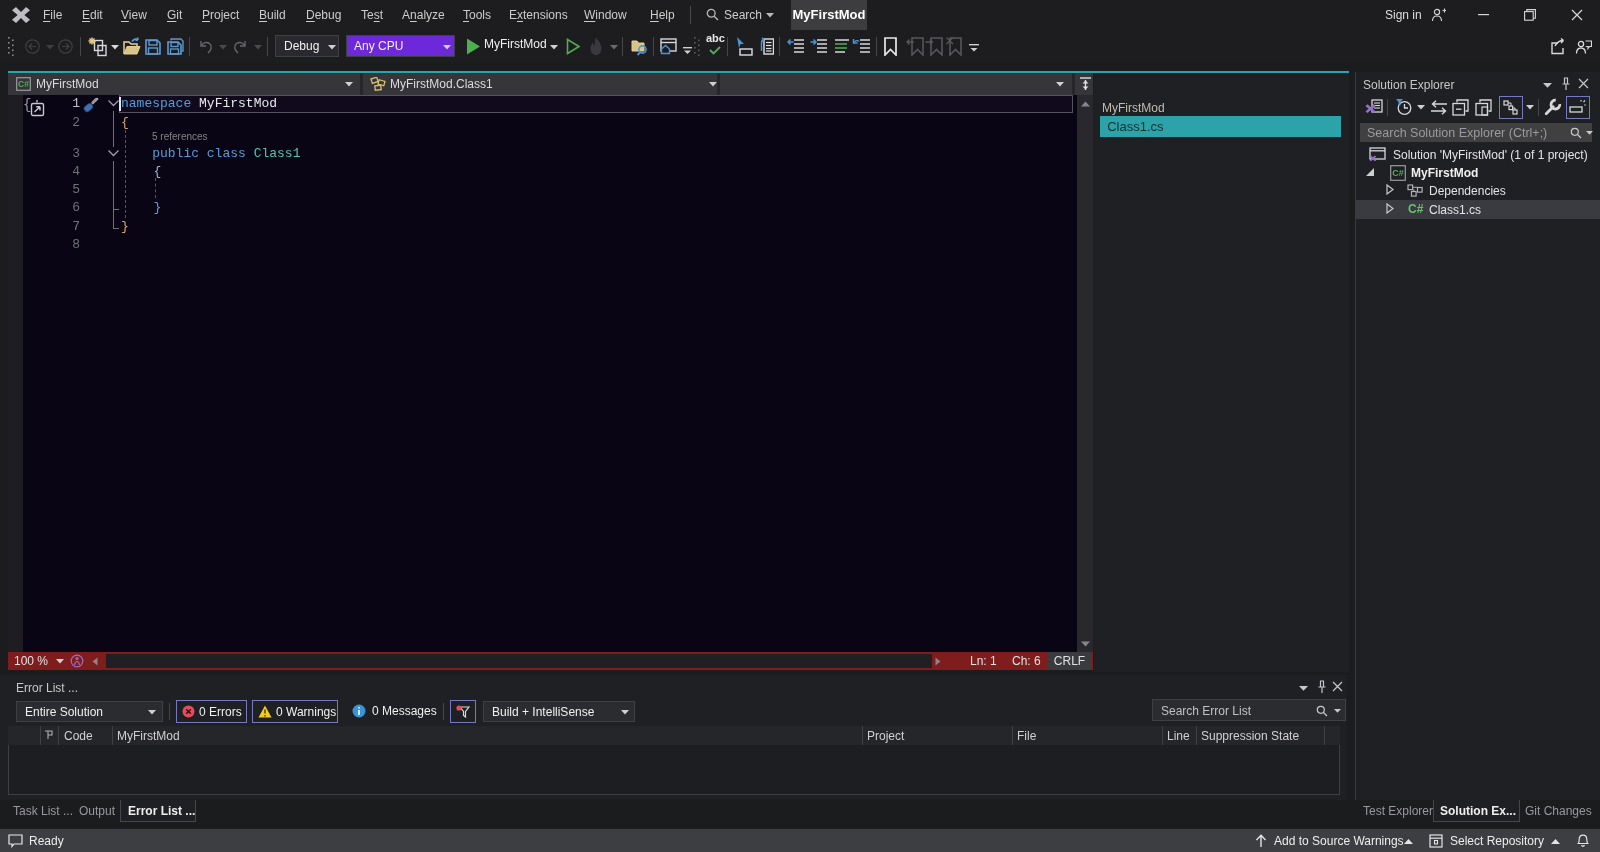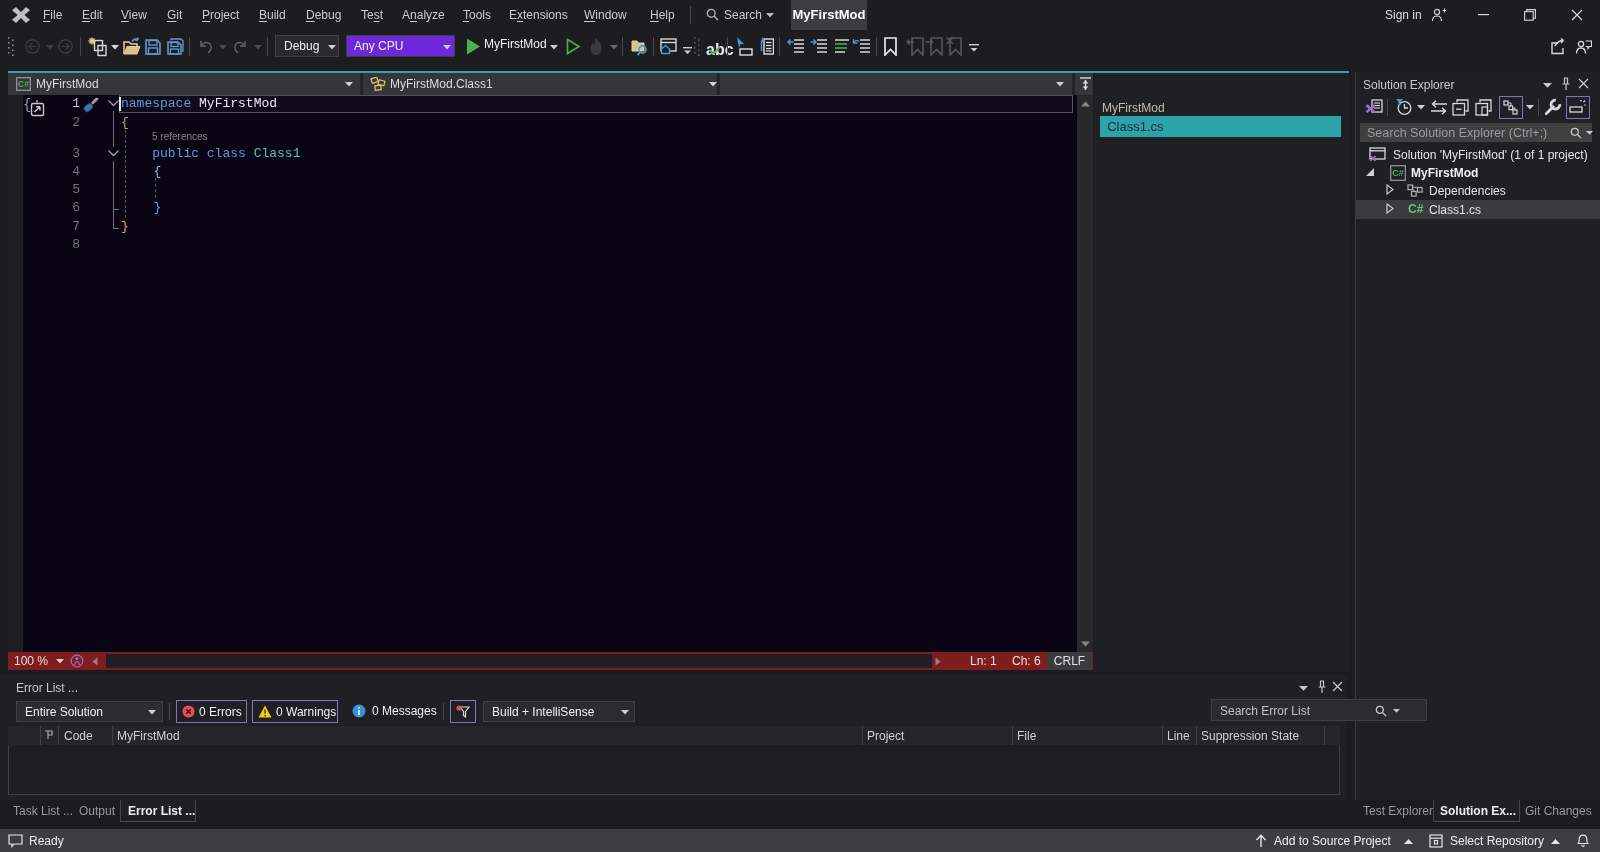--- a/index.html
+++ b/index.html
@@ -176,21 +176,21 @@
         <rect x="0" y="0" width="1.6" height="1.6"></rect>
         <rect x="4" y="2.5" width="1.6" height="1.6"></rect>
     <rect x="0" y="5" width="1.6" height="1.6"></rect>
         <rect x="4" y="7.5" width="1.6" height="1.6"></rect>
     <rect x="0" y="10" width="1.6" height="1.6"></rect>
         <rect x="4" y="12.5" width="1.6" height="1.6"></rect>
     <rect x="0" y="15" width="1.6" height="1.6"></rect>
         <rect x="4" y="17.5" width="1.6" height="1.6"></rect>
       </g>
   </svg>
-  <div class="a" style="left:706px;top:14px;color:#e8e8ec;font-weight:bold;font-size:16px;line-height:11px">abc</div>
+  <div class="a" style="left:706px;top:3px;color:#e8e8ec;font-weight:bold;font-size:11px;line-height:11px">abc</div>
   <svg class="a" style="left:709px;top:16px" width="12" height="9">
       <path d="M1 4 L4.5 7.5 L11 1" fill="none" stroke="#4eb052" stroke-width="1.8"></path>
     </svg>
   <div class="a sep" style="left:727px;top:7px;height:19px;background:#46464a"></div>
   <svg class="a" style="left:734px;top:6px" width="19" height="20" viewBox="0 0 19 20">
     <path d="M3 1 L10 8 L6.5 8 L5 12 Z" fill="#4896d8"></path>
     <rect x="6" y="13" width="12" height="6" fill="none" stroke="#e0e0e4" stroke-width="1.4"></rect>
   </svg>
   <svg class="a" style="left:758px;top:7px" width="16" height="19" viewBox="0 0 16 19">
     <rect x="6" y="2" width="9.5" height="15" fill="none" stroke="#e0e0e4" stroke-width="1.4"></rect>
@@ -549,21 +549,21 @@
       <path d="M4 2 H13 L9.5 6.5 V12 L7.5 10.5 V6.5 Z" fill="none" stroke="#d8d8dc" stroke-width="1.2"></path>
       <circle cx="3" cy="3" r="2.6" fill="#e84c5c"></circle>
     </svg>
   </div>
   <div class="a" style="left:483px;top:26px;width:152px;height:21px;background:#2b2c30;border:1px solid #3f4044;box-sizing:border-box">
     <span class="a txt" style="left:8px;top:1px;color:#f0f0f0">Build + IntelliSense</span>
     <svg class="a" style="left:137px;top:8px" width="8" height="5">
         <path d="M0 0 L8 0 L4 4.6 Z" fill="#d0d0d4"></path>
       </svg>
   </div>
-  <div class="a" style="left:1211px;top:24px;width:216px;height:22px;background:#2b2c30;border:1px solid #3f4044;box-sizing:border-box">
+  <div class="a" style="left:1152px;top:24px;width:194px;height:22px;background:#2b2c30;border:1px solid #3f4044;box-sizing:border-box">
     <span class="a txt" style="left:8px;top:2px;color:#c0c0c6">Search Error List</span>
     <svg class="a" style="left:163px;top:5px" width="12" height="12" viewBox="0 0 12 12">
       <circle cx="4.8" cy="4.8" r="3.5" fill="none" stroke="#c8c8cc" stroke-width="1.2"></circle>
       <line x1="7.5" y1="7.5" x2="11" y2="11" stroke="#c8c8cc" stroke-width="1.2"></line>
     </svg>
     <svg class="a" style="left:181px;top:9px" width="7" height="4">
         <path d="M0 0 L7 0 L3.5 3.8 Z" fill="#c8c8cc"></path>
       </svg>
   </div>
 
@@ -600,21 +600,21 @@
 </div>
 
 <div class="a" id="statusbar" style="left:0;top:829px;width:1600px;height:23px;background:#3d3e42;">
   <svg class="a" style="left:8px;top:5px" width="15" height="14" viewBox="0 0 15 14">
     <path d="M1 1 H14 V10 H6 L4 12.5 L4 10 H1 Z" fill="none" stroke="#e8e8e8" stroke-width="1.2"></path>
   </svg>
   <span class="a txt" style="left:29px;top:3px;color:#eeeeee">Ready</span>
   <svg class="a" style="left:1255px;top:5px" width="12" height="14" viewBox="0 0 12 14">
     <path d="M6 13 V1.5 M1.5 6 L6 1.2 L10.5 6" fill="none" stroke="#e4e4e4" stroke-width="1.4"></path>
   </svg>
-  <span class="a txt" style="left:1274px;top:3px;color:#eeeeee">Add to Source Project</span>
+  <span class="a txt" style="left:1274px;top:3px;color:#eeeeee">Add to Source Warnings</span>
   <svg class="a" style="left:1404px;top:10px" width="9" height="6">
       <path d="M0 5 L4.5 0 L9 5 Z" fill="#e4e4e4"></path>
     </svg>
   <svg class="a" style="left:1429px;top:5px" width="14" height="14" viewBox="0 0 14 14">
     <rect x="1" y="1" width="12" height="12" fill="none" stroke="#e4e4e4" stroke-width="1.2"></rect>
     <line x1="1" y1="4.2" x2="13" y2="4.2" stroke="#e4e4e4" stroke-width="1.2"></line>
     <rect x="5.5" y="6.5" width="3" height="3.4" fill="none" stroke="#e4e4e4" stroke-width="1.1"></rect>
   </svg>
   <span class="a txt" style="left:1450px;top:3px;color:#eeeeee">Select Repository</span>
   <svg class="a" style="left:1551px;top:10px" width="9" height="6">

